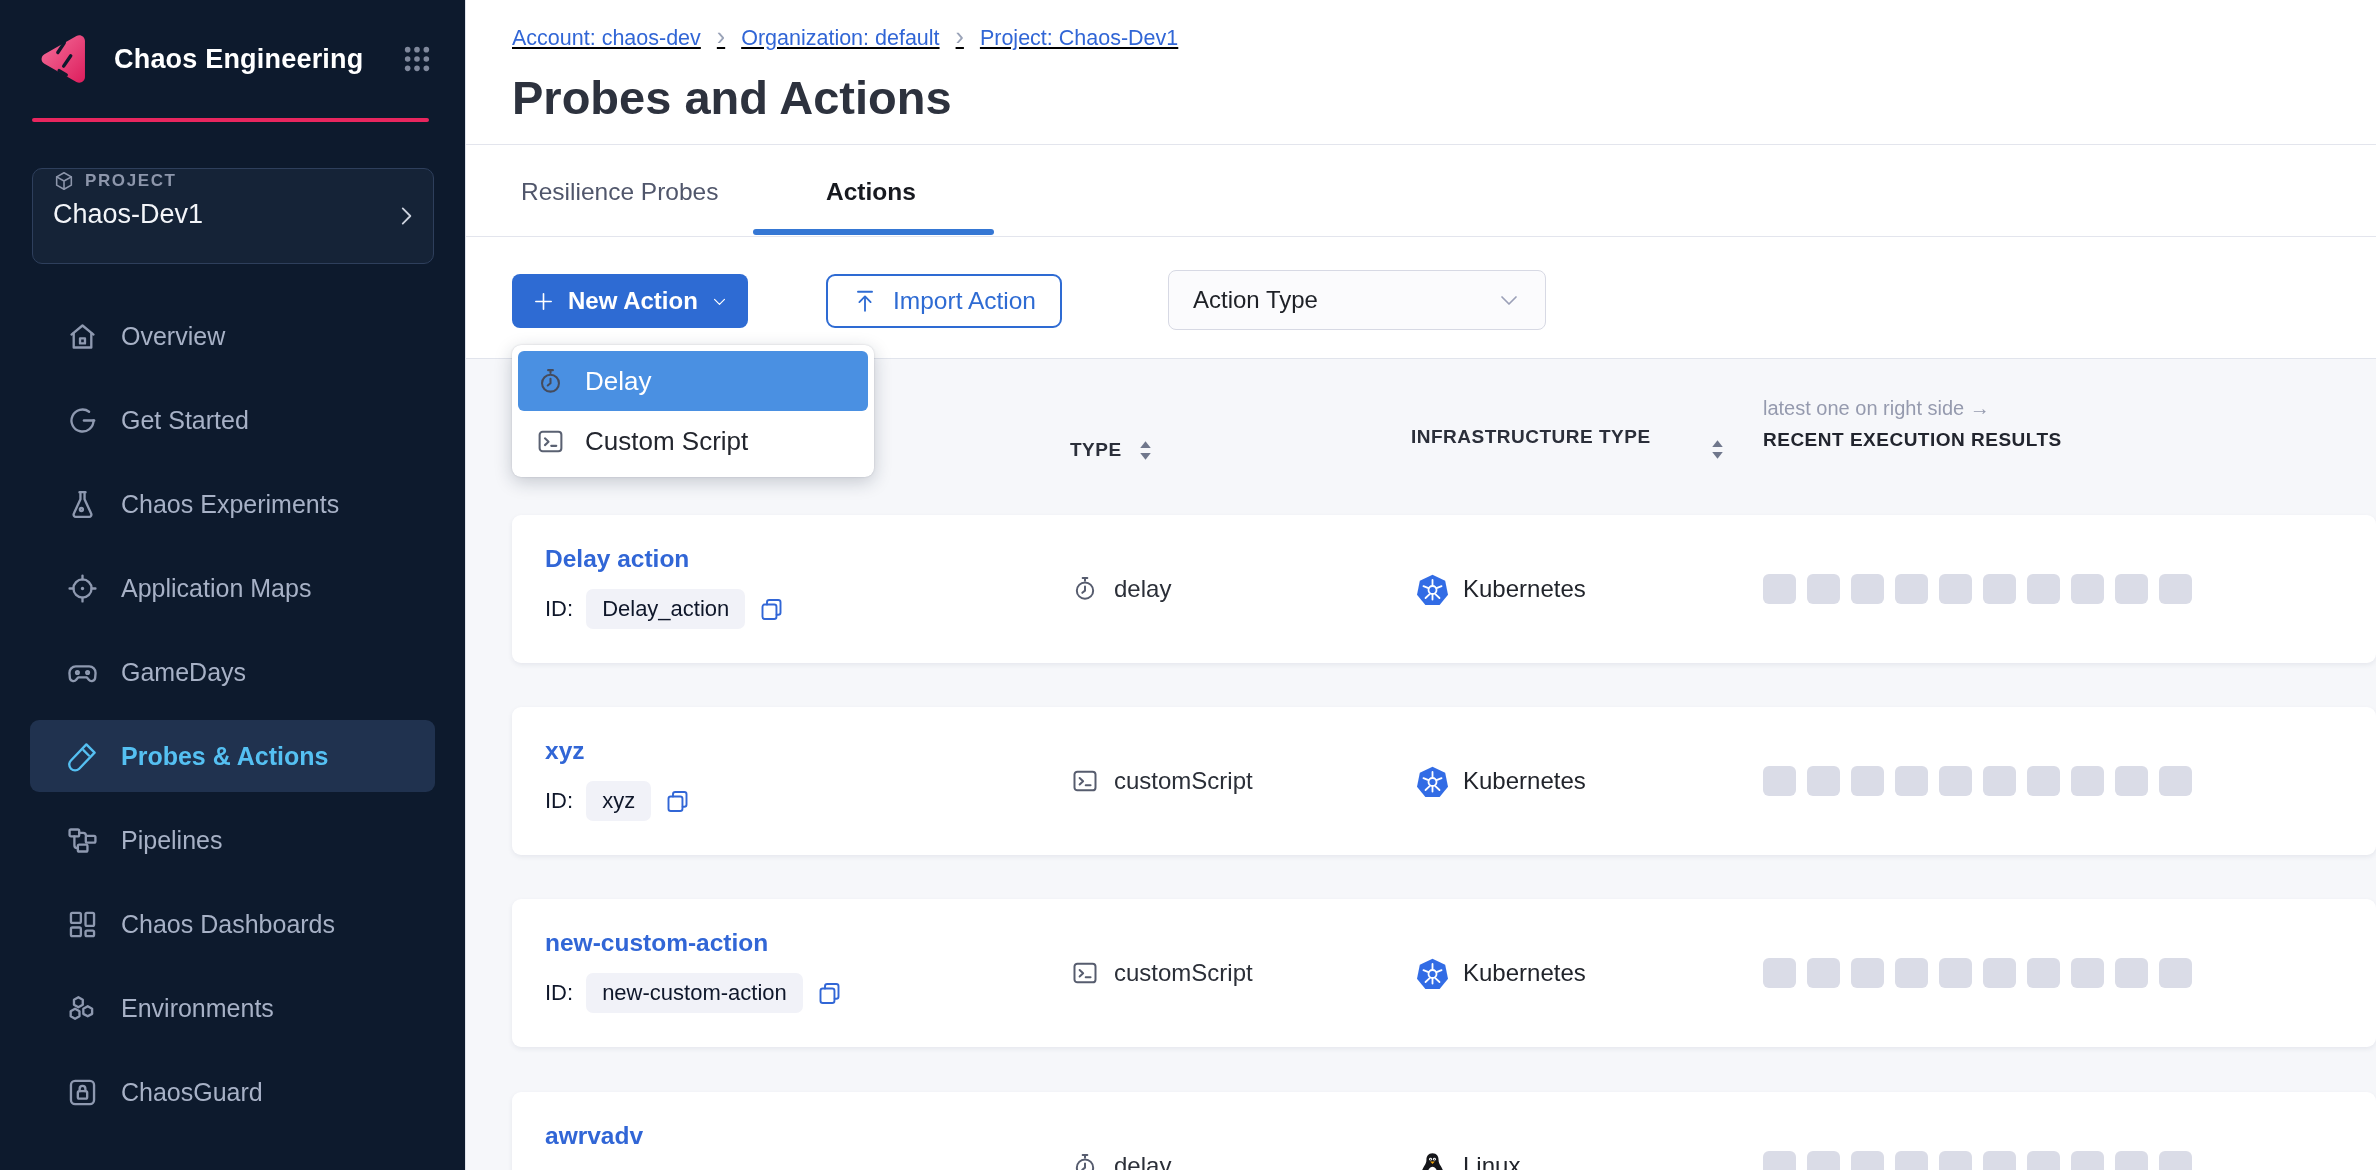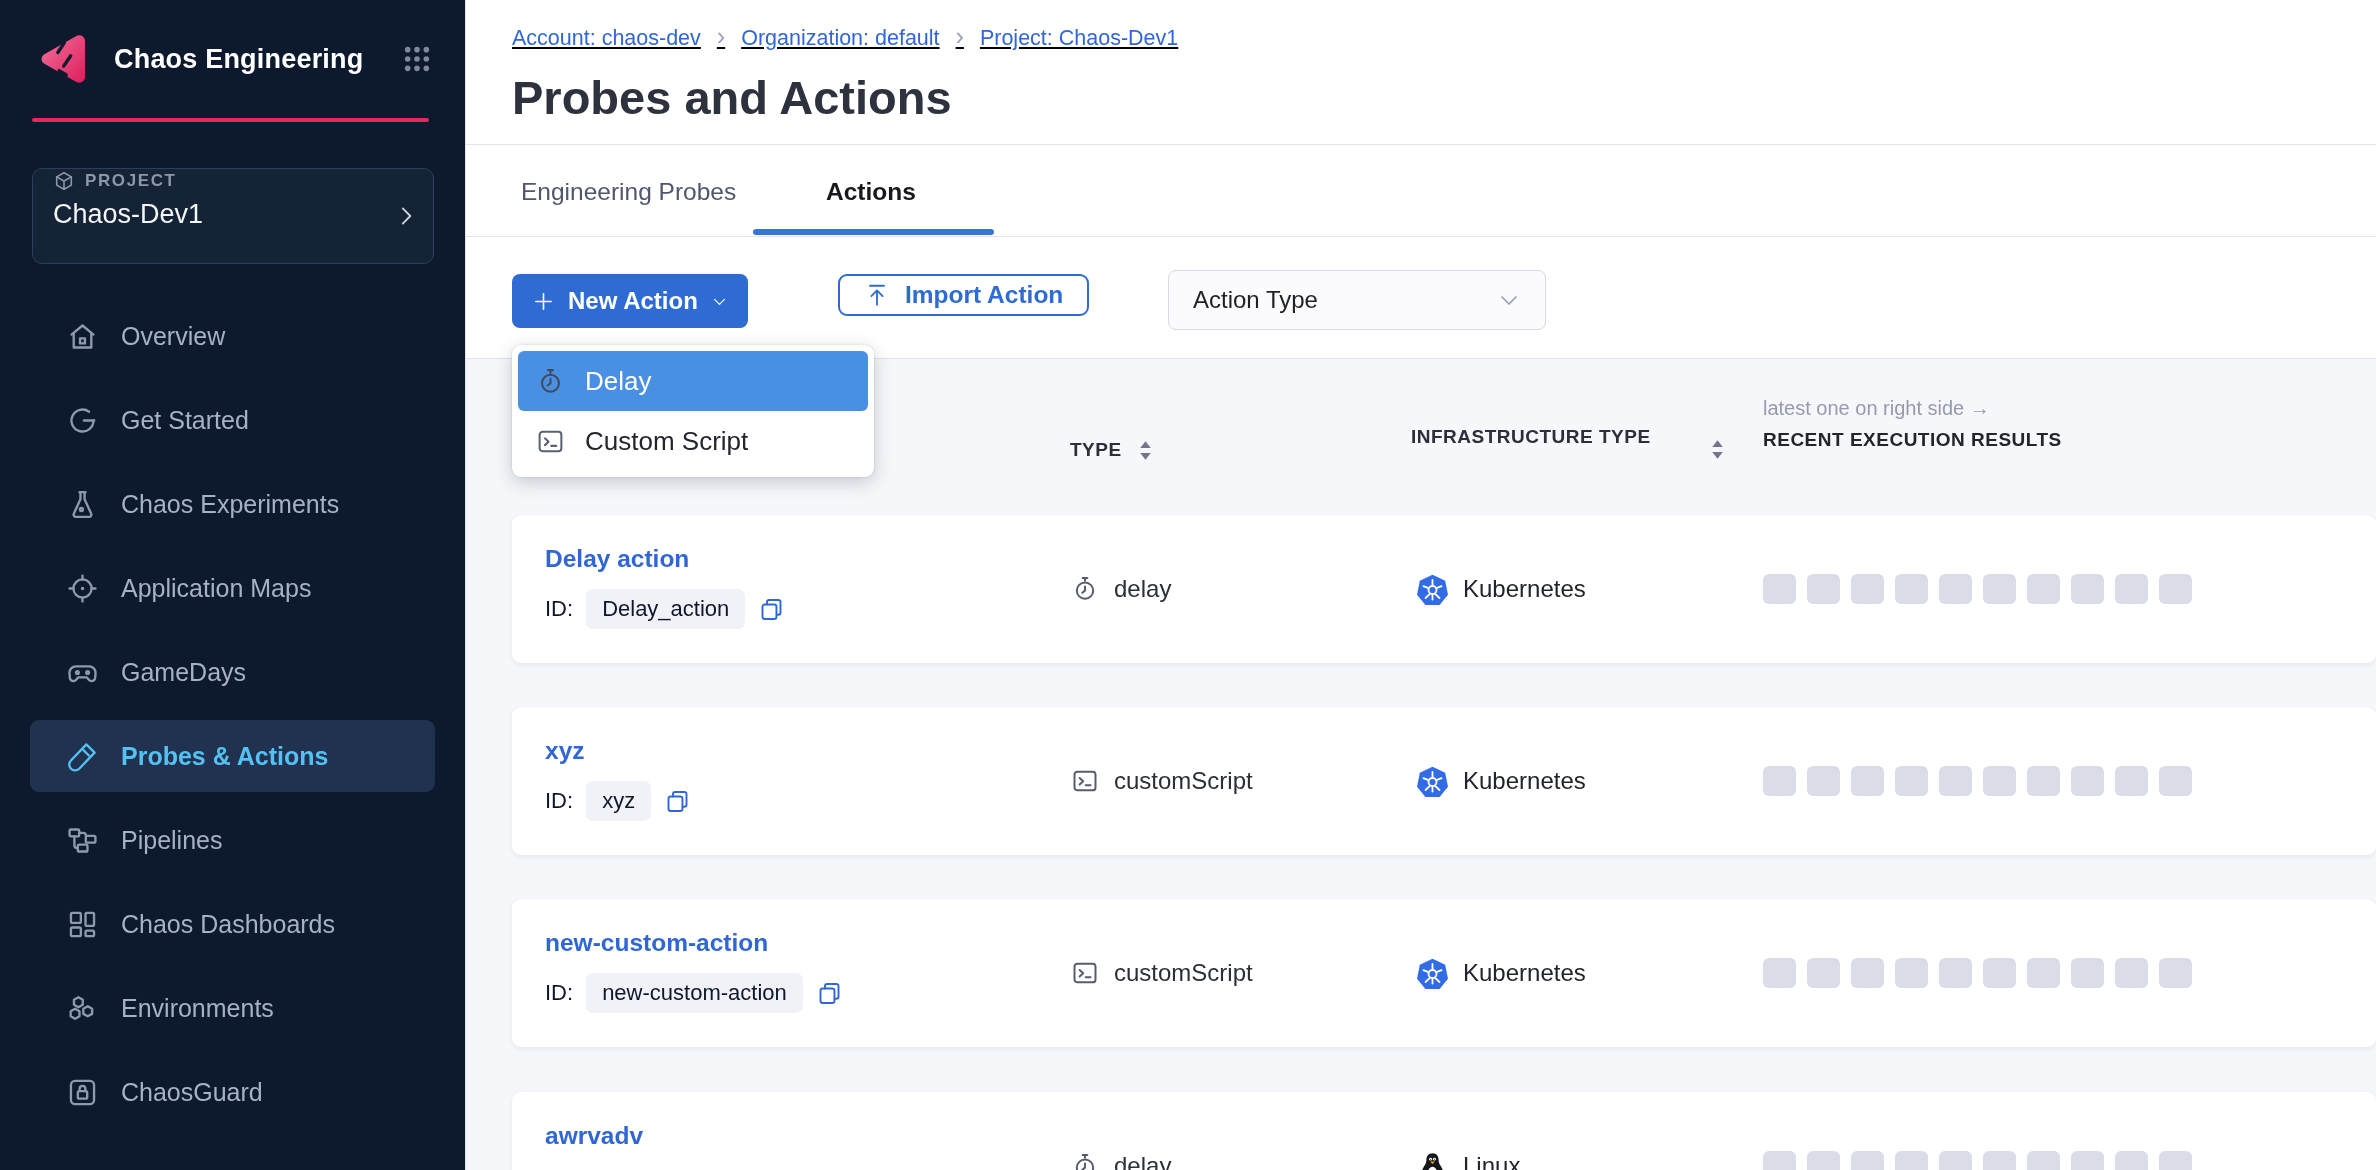--- a/index.html
+++ b/index.html
@@ -48,24 +48,24 @@
   .tab-underline { position:absolute; left:287px; top:229px; width:241px; height:6px;
                    border-radius:3px; background:#3577d4; }
   .tabs-divider { position:absolute; top:236px; left:0; width:100%; height:1px; background:#e3e5ed; }
 
   .btn-new { position:absolute; left:46px; top:274px; height:54px; padding:0 20px;
              background:var(--primary); color:#fff; border:none; border-radius:8px;
              display:flex; align-items:center; gap:13px; font-size:24px; font-weight:700;
              font-family:inherit; cursor:pointer; }
   .btn-new .plus { width:23px; height:23px; }
   .btn-new .chev { width:17px; height:17px; }
-  .btn-import { position:absolute; left:372px; top:274px; height:42px; padding:0 24px;
+  .btn-import { position:absolute; left:360px; top:274px; height:54px; padding:0 24px;
                 background:#fff; color:var(--primary); border:2.5px solid var(--primary);
                 border-radius:9px; display:flex; align-items:center; gap:15px;
-                font-size:24.5px; font-weight:700; font-family:inherit; cursor:pointer; }
+                font-size:24.5px; font-weight:400; font-family:inherit; cursor:pointer; }
   .btn-import .icon { width:26px; height:26px; }
   .select-box { position:absolute; left:702px; top:270px; width:378px; height:60px;
                 background:#fbfbfd; border:1.5px solid #d7d9e4; border-radius:8px;
                 display:flex; align-items:center; padding:0 24px; font-size:24px;
                 color:#1e2127; cursor:pointer; }
   .select-box .chev { margin-left:auto; width:24px; height:24px; color:#9ba0b8; }
 
   .menu { position:absolute; left:46px; top:345px; width:362px; background:#fff;
           border-radius:9px; padding:6px;
           box-shadow:0 5px 18px rgba(25,35,60,.22), 0 0 2px rgba(25,35,60,.18); z-index:30; }
@@ -262,21 +262,21 @@
   <div class="breadcrumb" id="breadcrumb">
       <span class="crumb">Account: chaos-dev</span>
       <span class="crumb-sep">›</span>
       <span class="crumb">Organization: default</span>
       <span class="crumb-sep">›</span>
       <span class="crumb">Project: Chaos-Dev1</span>
     </div>
   <h1 class="page-title">Probes and Actions</h1>
   <div class="hdr-divider"></div>
 
-  <div class="tab tab-probes">Engineering Probes</div>
+  <div class="tab tab-probes">Resilience Probes</div>
   <div class="tab tab-actions">Actions</div>
   <div class="tab-underline"></div>
   <div class="tabs-divider"></div>
 
   <button class="btn-new">
     <span class="plus icon" id="plusIcon">
         <svg viewBox="0 0 24 24" fill="none" stroke="currentColor" stroke-width="1.7" stroke-linecap="round" stroke-linejoin="round">
           <path d="M12 4v16M4 12h16"></path>
         </svg>
       </span>

